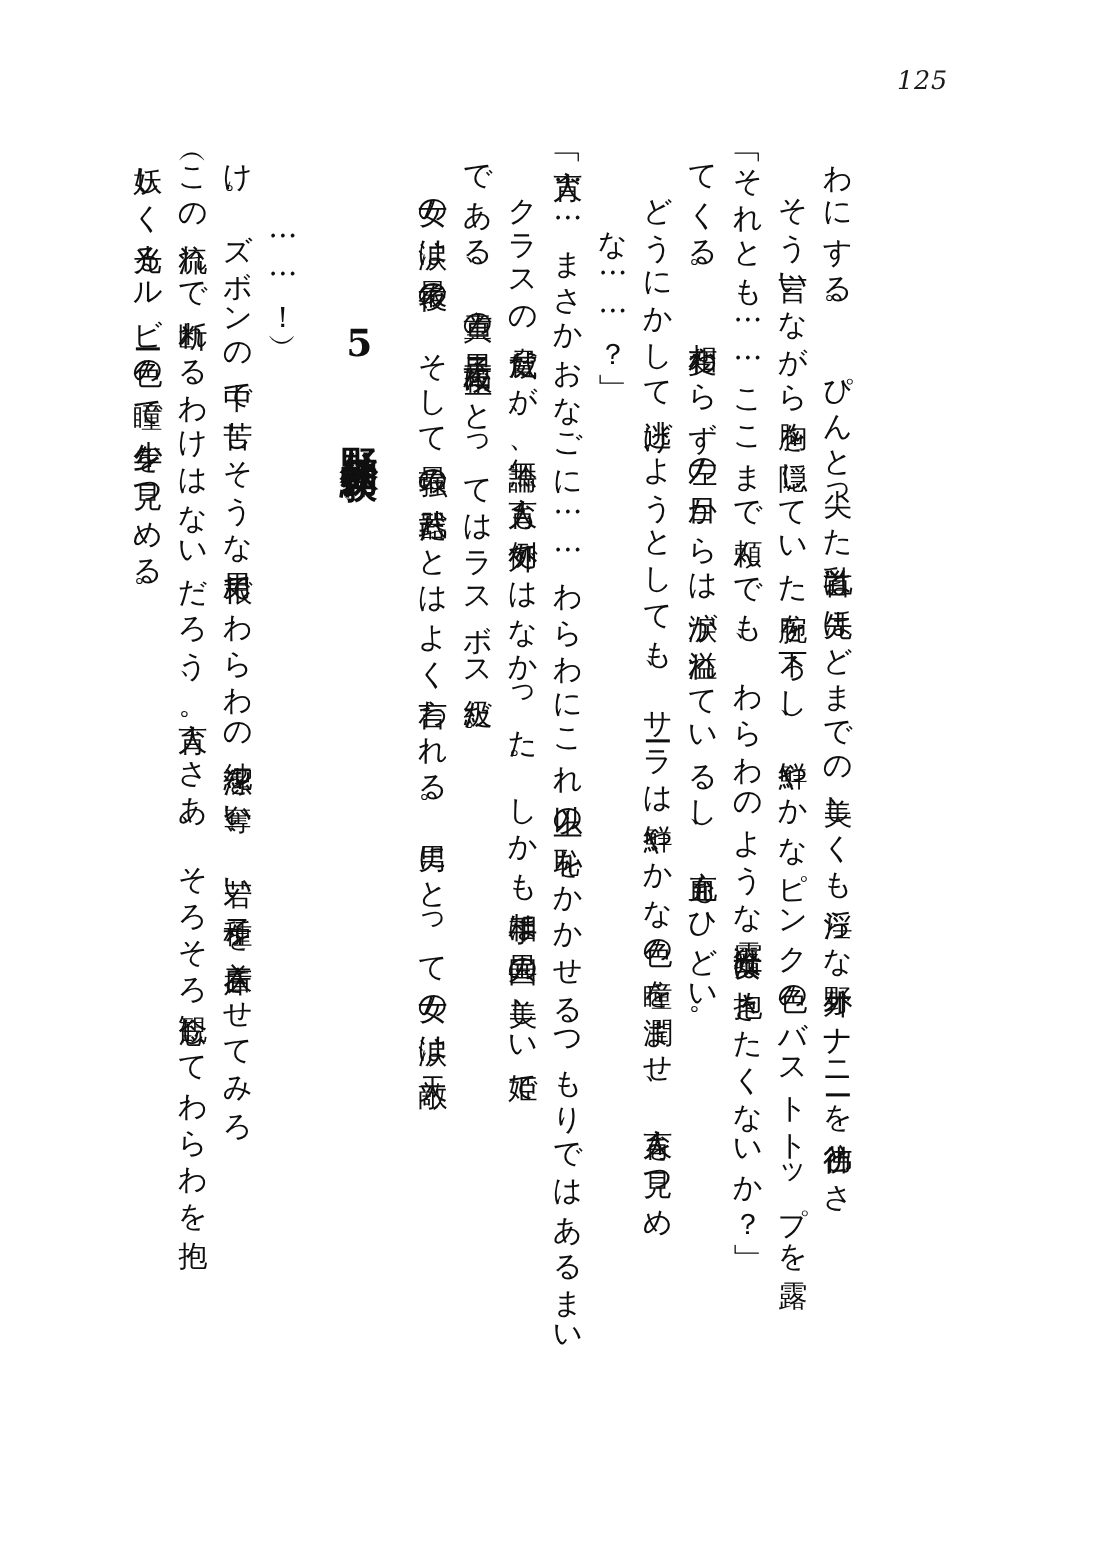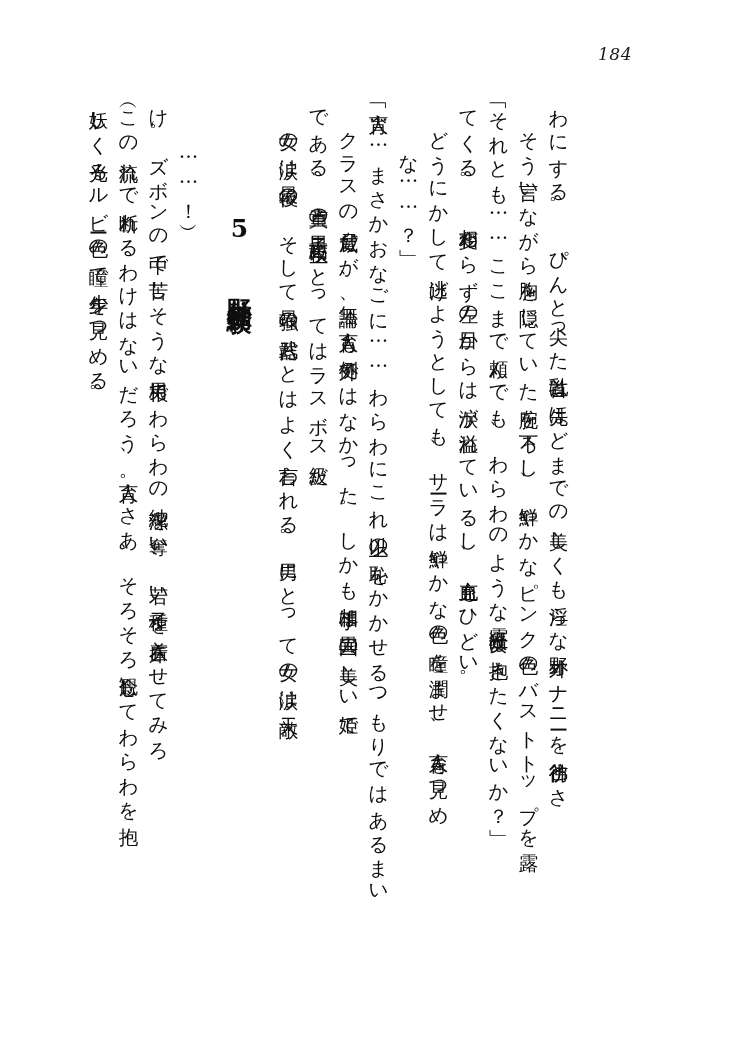--- a/index.html
+++ b/index.html
@@ -69,21 +69,21 @@
   .blank-col {
     width: 16px;
     height: 870px;
   }
 </style>
 </head>
 <body>
 
 <div id="page">
 
-  <div id="page-number">184</div>
+  <div id="page-number">125</div>
 
   <div id="body-text">
     <div class="col">妖しく光るルビー色の瞳で少年を見つめる。</div>
     <div class="col">（この流れで断れるわけはないだろう、育人。さあ、そろそろ観念してわらわを抱</div>
     <div class="col">け。ズボンの中で苦しそうな男根でわらわの純潔を奪い、若い子種を着床させてみろ</div>
     <div class="col indent2">……！）</div>
     <div class="blank-col"></div>
     <div class="col heading">5 野外初体験</div>
     <div class="blank-col"></div>
     <div class="col">　女の涙は最後の、そして最強の武器だとはよく言われる。男にとって女の涙は天敵</div>

